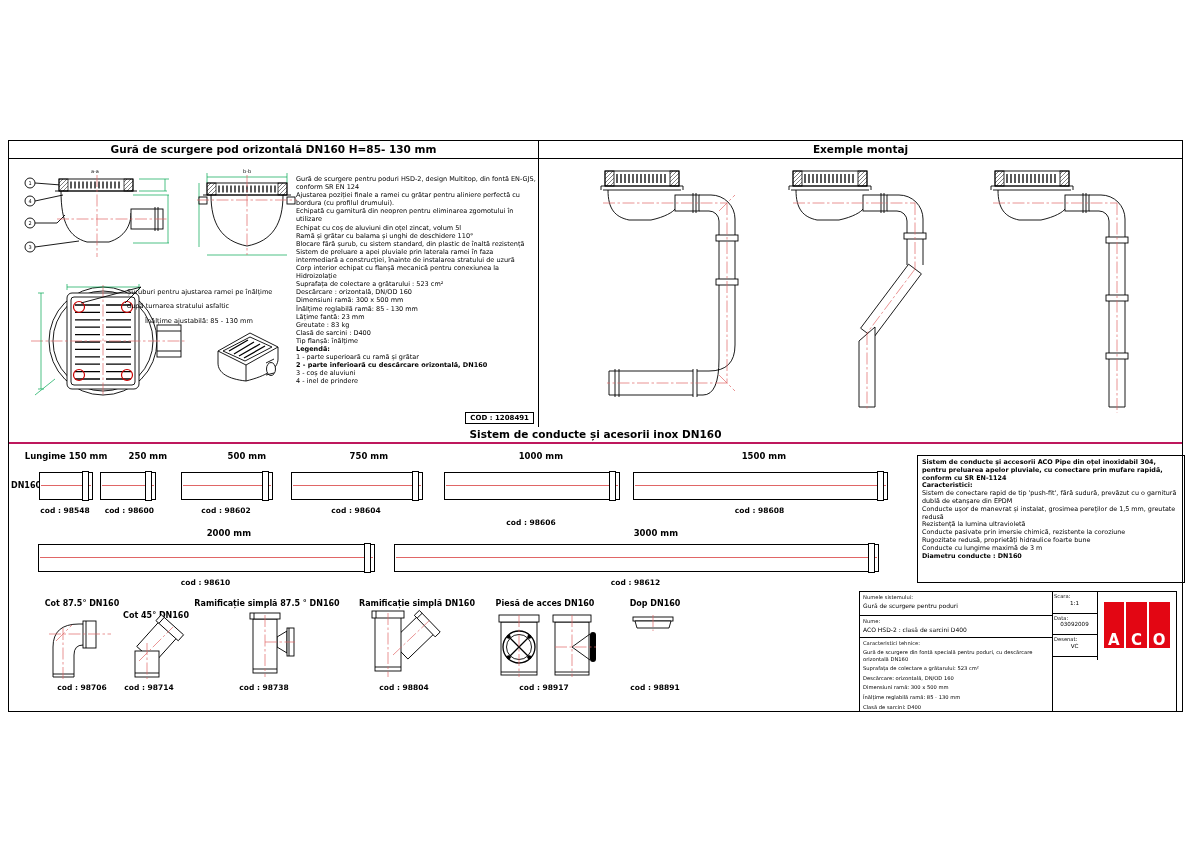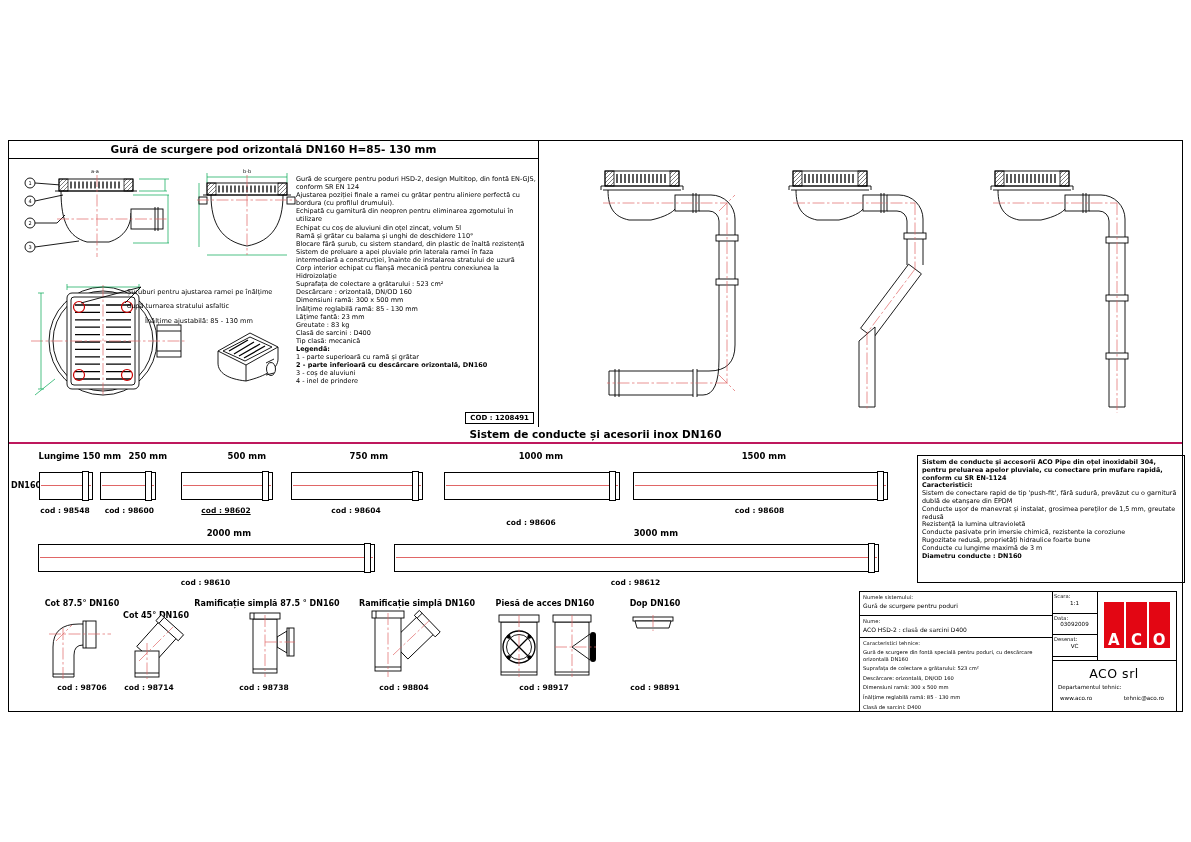--- a/index.html
+++ b/index.html
@@ -174,32 +174,33 @@
         <p>Blocare fără șurub, cu sistem standard, din plastic de înaltă rezistență</p>
         <p>Sistem de preluare a apei pluviale prin laterala ramei în faza intermediară a construcției, înainte de instalarea stratului de uzură</p>
         <p>Corp interior echipat cu flanșă mecanică pentru conexiunea la Hidroizolație</p>
         <p>Suprafața de colectare a grătarului : 523 cm²</p>
         <p>Descărcare : orizontală, DN/OD 160</p>
         <p>Dimensiuni ramă: 300 x 500 mm</p>
         <p>Înălțime reglabilă ramă: 85 - 130 mm</p>
         <p>Lățime fantă: 23 mm</p>
         <p>Greutate : 83 kg</p>
         <p>Clasă de sarcini : D400</p>
-        <p>Tip clasă: mecanică</p>
+        <p>Tip flanșă: înălțime</p>
         <p class="nb">Legendă:</p>
         <p>1 - parte superioară cu ramă și grătar</p>
         <p class="nb">2 - parte inferioară cu descărcare orizontală, DN160</p>
         <p>3 - coș de aluviuni</p>
         <p>4 - inel de prindere</p>
       </div>
 
       <div class="codbox">COD : 1208491</div>
     </div>
 
     <div class="panel panel-r">
+      <div class="hdr">Exemple montaj</div>
 
       <svg class="abs" style="left:60px;top:20px;" width="178" height="262" viewBox="0 0 178 262">
         <use href="#drainTop" transform="translate(6,10)"></use>
         <path class="k" d="M100,34 H112 A24,24 0 0 1 136,58 V76 M100,50 H110 A10,10 0 0 1 120,60 V76"></path>
         <rect x="117" y="74" width="22" height="6" class="kf"></rect>
         <path class="k" d="M120,80 V162 M136,80 V162"></path>
         <rect x="117" y="118" width="22" height="6" class="kf"></rect>
         <path class="k" d="M136,162 V184 Q136,210 110,210 L98,210 M120,162 V198 Q120,234 104,234 L98,234"></path>
         <path class="k" d="M98,208 V236 M94,208 V236"></path>
         <path class="k" d="M10,210 H94 M10,234 H94 M10,210 V234 M16,208 V236 M20,208 V236"></path>
@@ -227,21 +228,21 @@
         <path class="r" d="M6,42 H130 M130,42 V252"></path>
       </svg>
     </div>
   </div>
 
   <div class="band low-band">
     <div class="bandhdr">Sistem de conducte și acesorii inox DN160</div>
 
     <div class="dn" style="left:2px;top:54px;">DN160</div>
 
-    <div class="plabel" style="left:2px;top:24px;width:110px;text-align:right;">Lungime 150 mm</div>
+    <div class="plabel" style="left:2px;top:24px;width:110px;text-align:center;">Lungime 150 mm</div>
     <div class="plabel" style="left:78px;top:24px;width:80px;">250 mm</div>
     <div class="plabel" style="left:177px;top:24px;width:80px;">500 mm</div>
     <div class="plabel" style="left:299px;top:24px;width:80px;">750 mm</div>
     <div class="plabel" style="left:474px;top:24px;width:80px;">1000 mm</div>
     <div class="plabel" style="left:697px;top:24px;width:80px;">1500 mm</div>
 
     <div class="pipe" style="left:30px;top:45px;width:52px;">
         <div class="cl"></div>
         <div class="sock"></div>
       </div>
@@ -261,21 +262,21 @@
         <div class="cl"></div>
         <div class="sock"></div>
       </div>
     <div class="pipe" style="left:624px;top:45px;width:253px;">
         <div class="cl"></div>
         <div class="sock"></div>
       </div>
 
     <div class="pcode" style="left:30px;top:79px;width:52px;">cod : 98548</div>
     <div class="pcode" style="left:91px;top:79px;width:54px;text-align:right;">cod : 98600</div>
-    <div class="pcode" style="left:172px;top:79px;width:90px;text-decoration:underline;">cod : 98602</div>
+    <div class="pcode" style="left:172px;top:79px;width:90px;">cod : 98602</div>
     <div class="pcode" style="left:282px;top:79px;width:130px;">cod : 98604</div>
     <div class="pcode" style="left:435px;top:79px;width:174px;margin-top:12px;">cod : 98606</div>
     <div class="pcode" style="left:624px;top:79px;width:253px;">cod : 98608</div>
 
     <div class="plabel" style="left:152px;top:101px;width:90px;">2000 mm</div>
     <div class="plabel" style="left:579px;top:101px;width:90px;">3000 mm</div>
     <div class="pipe" style="left:29px;top:117px;width:335px;">
         <div class="cl"></div>
         <div class="sock"></div>
       </div>
@@ -413,23 +414,15 @@
           <div class="val">VC</div>
         </div>
       </div>
       <div class="c3">
         <div class="logo">
           <div class="bar">A</div>
           <div class="bar">C</div>
           <div class="bar">O</div>
         </div>
       </div>
-      <div class="bb">
-        <div class="company">ACO srl</div>
-        <div class="dept">Departamentul tehnic:</div>
-        <div class="contacts">
-          <span>www.aco.ro</span>
-          <span>tehnic@aco.ro</span>
-        </div>
-      </div>
     </div>
   </div>
 </div>
 
 </body></html>

